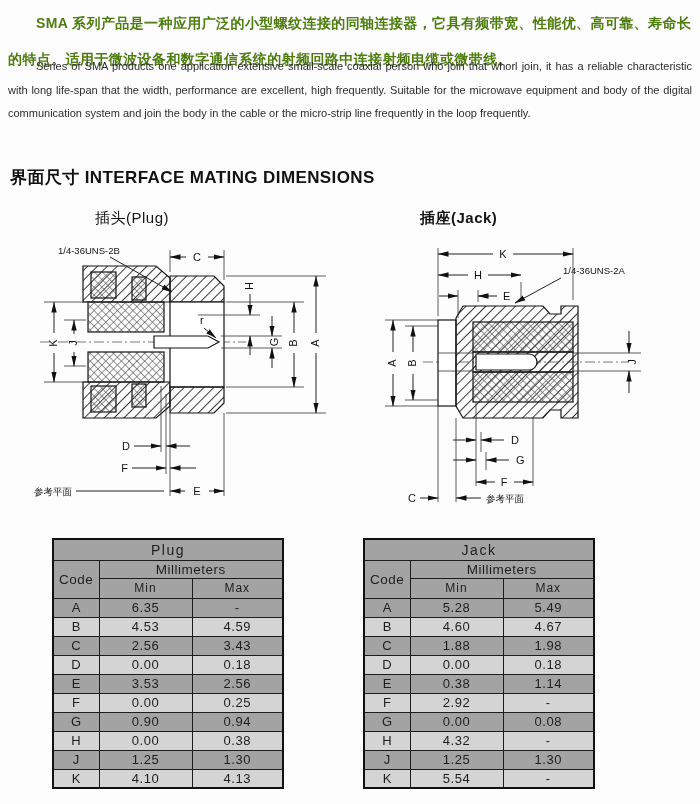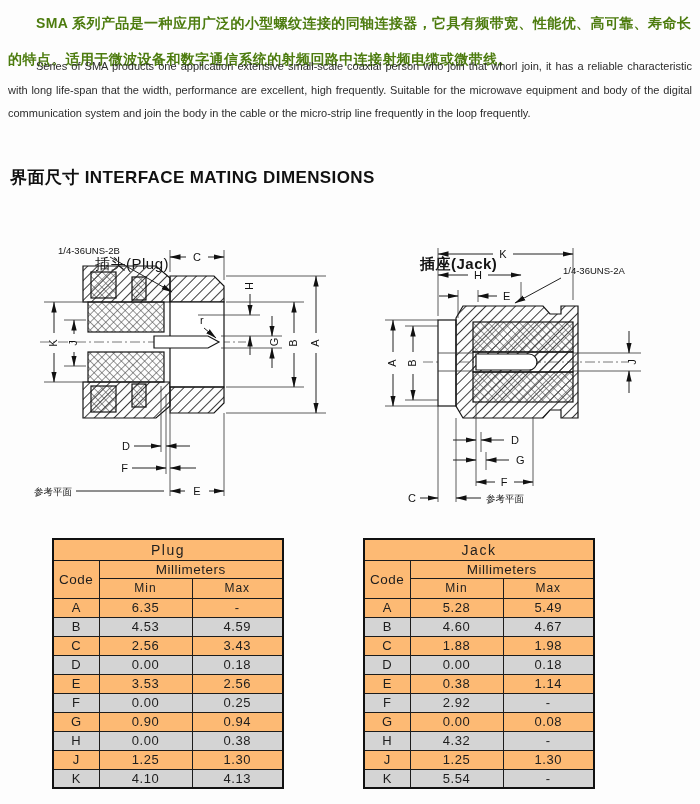--- a/index.html
+++ b/index.html
@@ -19,31 +19,31 @@
   }
   .para-en {
     left: 8px; top: 55px; width: 684px;
     font-size: 11px; line-height: 23.5px;
     text-indent: 28px; text-align: justify; color: #2c2c2c;
   }
   .section-heading {
     left: 10px; top: 166px;
     font-size: 17px; font-weight: bold; letter-spacing: 0.4px; color: #111; text-align: right;
   }
-  .drawing-label { font-size: 15px; color: #141414; letter-spacing: 0.5px; margin-top: 46px; }
+  .drawing-label { font-size: 15px; color: #141414; letter-spacing: 0.5px; }
   .plug-label { left: 95px; top: 209px; }
   .jack-label { left: 420px; top: 209px; font-weight: bold; }
 
   
   table.dim-table {
     position: absolute;
     border-collapse: collapse;
     table-layout: fixed;
     width: 230px;
-    background: #fdba74;
+    background: #a3a3a3;
     text-align: center;
     color: #1e1e1e;
     border: 2px solid #111;
   }
   .dim-table th, .dim-table td {
     border: 1.5px solid #1c1c1c;
     padding: 0;
     font-weight: normal;
     overflow: hidden;
   }

